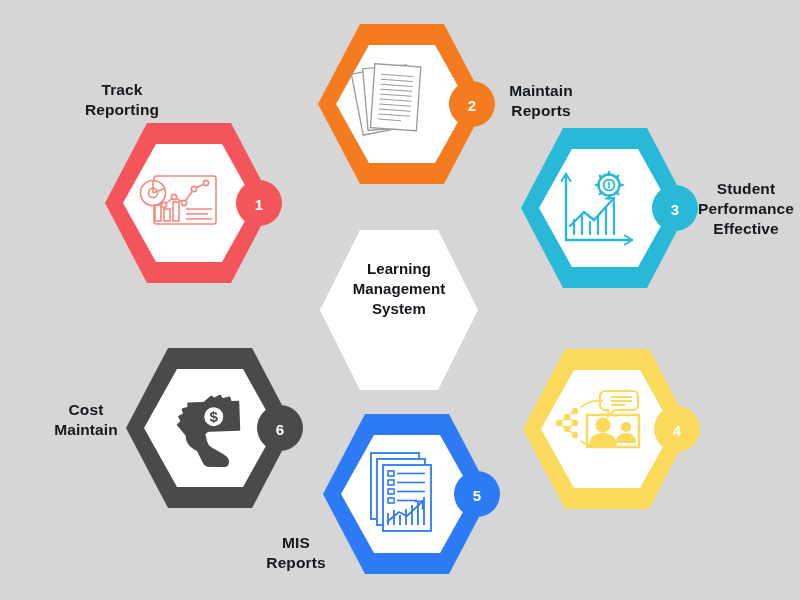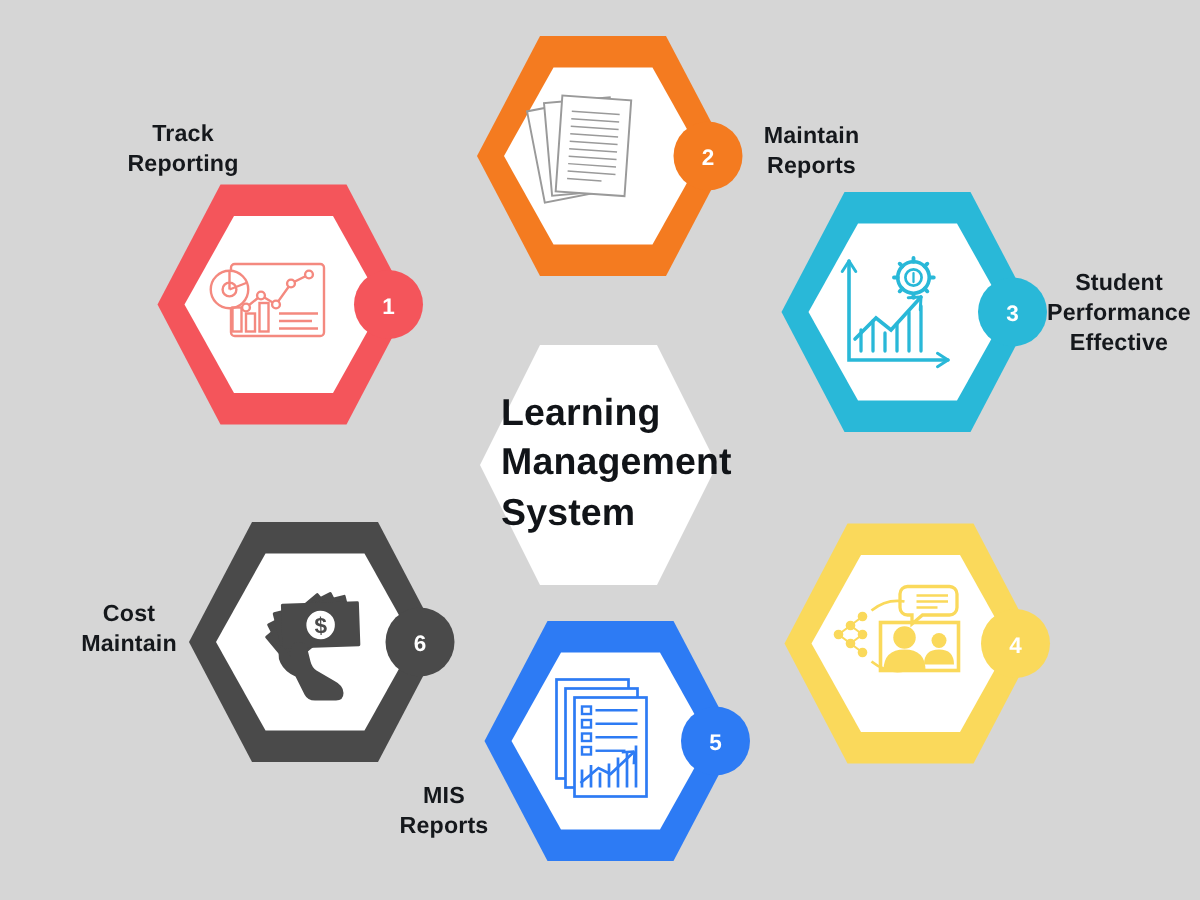--- a/index.html
+++ b/index.html
@@ -30,22 +30,23 @@
     font-size: 15.5px;
     line-height: 1.28;
     text-align: center;
     white-space: pre-line;
     letter-spacing: .1px;
   }
   .center-label {
     position: absolute;
     color: #111418;
     font-weight: bold;
-    font-size: 25px;
+    font-size: 15px;
     line-height: 1.33;
+    text-align: center;
     white-space: pre-line;
     letter-spacing: .1px;
   }
   .badge-num {
     position: absolute;
     color: #ffffff;
     font-weight: bold;
     font-size: 15px;
     text-align: center;
     line-height: 1;
@@ -192,21 +193,21 @@
         <g fill="none" stroke-width="1.8">
           <path d="M21 76 V64 M27 76 V61 M33 76 V66 M39 76 V60 M45 76 V56 M51 76 V52 M57 76 V48"></path>
           <path d="M20 73 L32 63 L40 67 L56 52"></path>
           <path d="M56 52 L47.5 52.5 M56 52 L55.5 60.5" stroke-width="1.6"></path>
         </g>
       </g>
       <circle cx="154" cy="84" r="23" fill="#2d7bf4"></circle>
     </svg>
     <span class="badge-num" style="left:144px; top:78px; width:20px;">5</span>
   </div>
-  <div class="label" style="left:236px; top:521px; width:120px;text-align:center;">MIS
+  <div class="label" style="left:236px; top:533px; width:120px;text-align:center;">MIS
 Reports</div>
 
   <div class="hexwrap" style="left:126px; top:344px;">
     <svg width="168" height="168" viewBox="0 0 168 168">
       <polygon points="42,4 126,4 168,84 126,164 42,164 0,84" fill="#4a4a4a"></polygon>
       <polygon points="51,25 117,25 150,84 117,143 51,143 18,84" fill="#ffffff"></polygon>
 
       <g transform="translate(38,40)" fill="#4a4a4a">
         <g transform="rotate(-40 38 40)">
             <rect x="18" y="24" width="46" height="26" rx="1"></rect>

